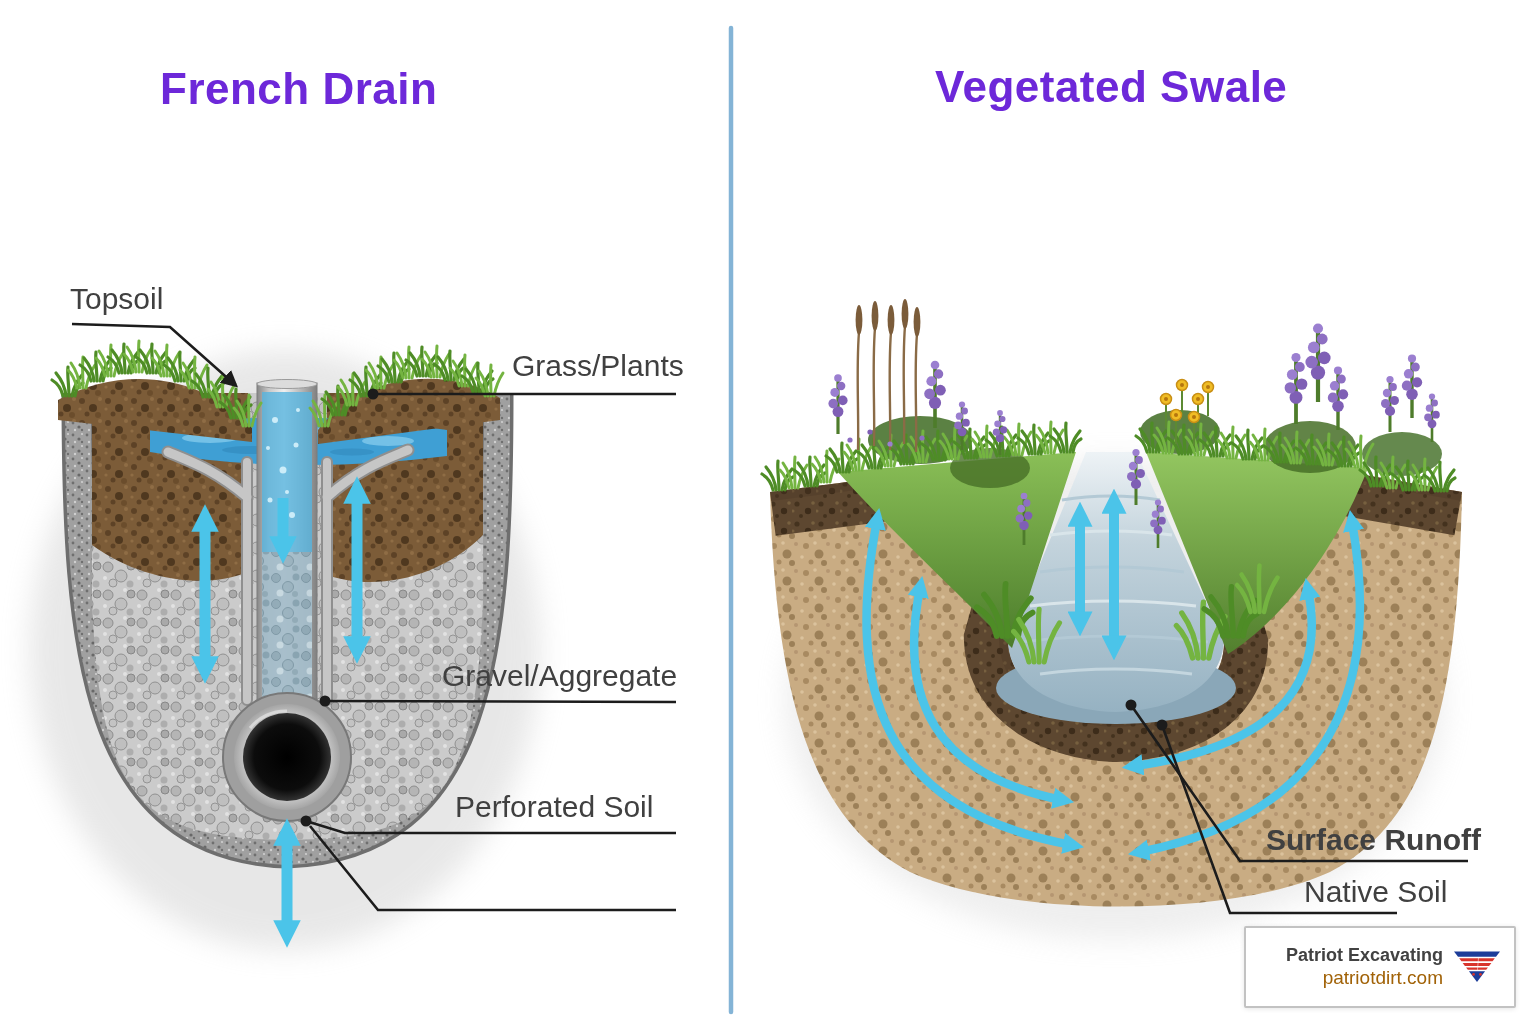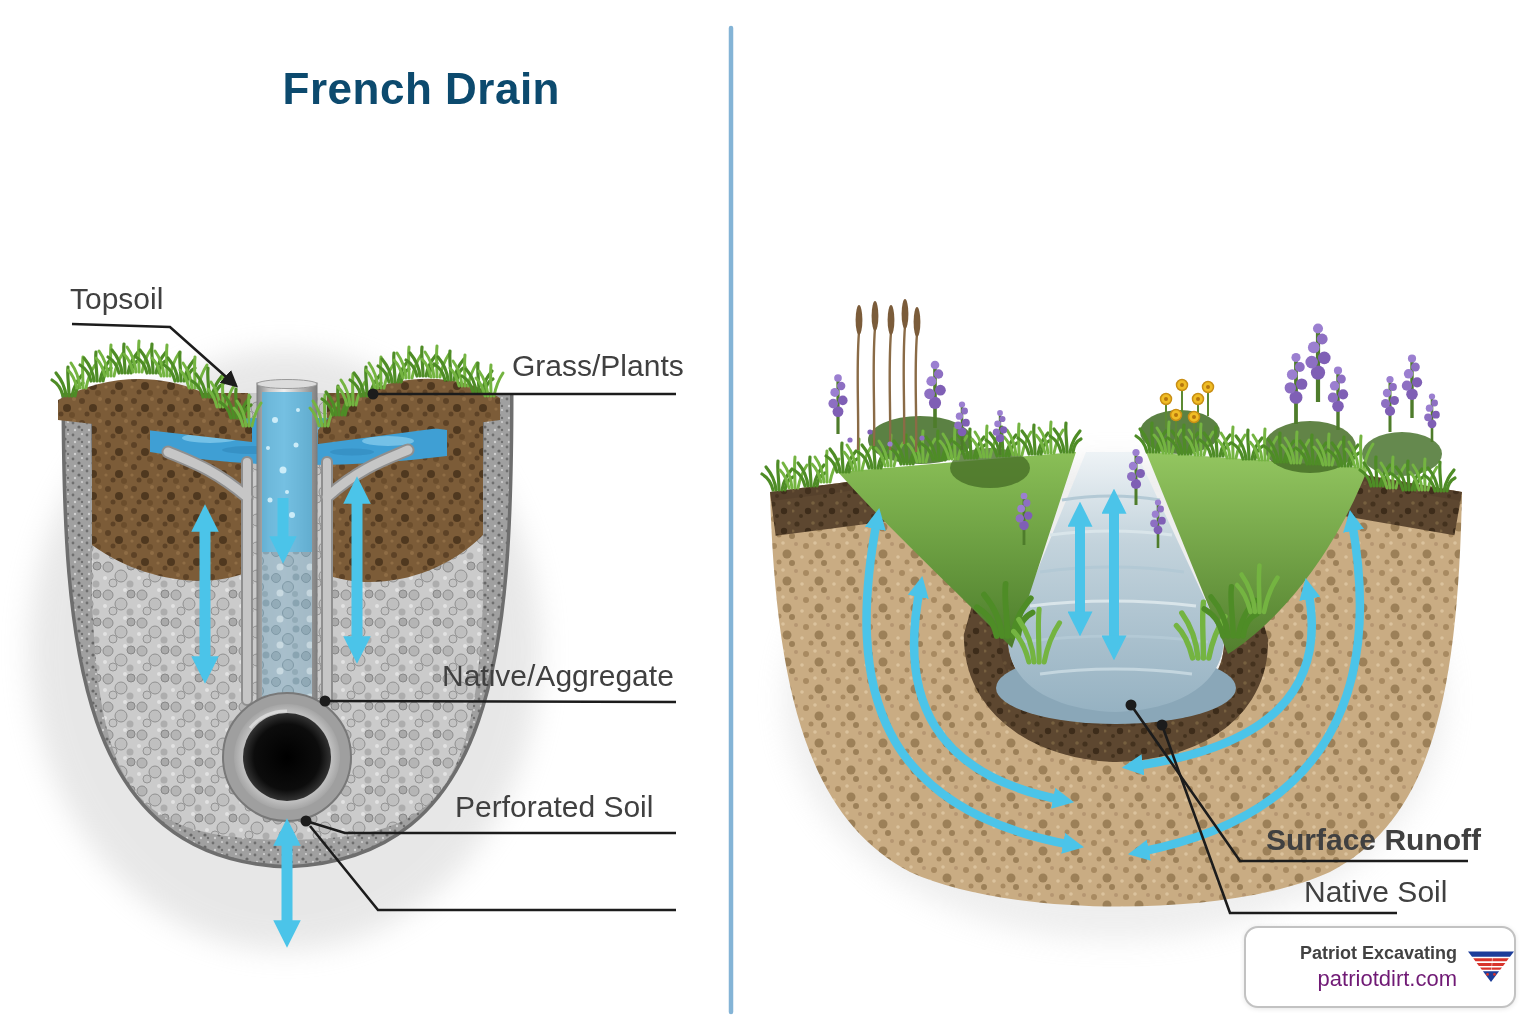--- a/index.html
+++ b/index.html
@@ -1,37 +1,37 @@
 <!DOCTYPE html>
 <html><head>
 <meta charset="utf-8">
 <style>
   html,body{margin:0;padding:0;background:#ffffff;}
   .stage{position:relative;width:1536px;height:1024px;background:#ffffff;overflow:hidden;
          font-family:"Liberation Sans",sans-serif;}
   .art{position:absolute;left:0;top:0;width:1536px;height:1024px;}
-  .title{position:absolute;font-weight:bold;font-size:44px;color:#0c4a6e;text-align:right;
+  .title{position:absolute;font-weight:bold;font-size:44px;color:#6d28d9;text-align:left;
          white-space:nowrap;letter-spacing:.5px;}
   .title-left{left:160px;top:64px;width:400px;}
   .title-right{left:935px;top:62px;width:400px;}
   .lbl{position:absolute;font-size:30px;color:#404040;white-space:nowrap;}
   .lbl-topsoil{left:70px;top:282px;}
   .lbl-grass{left:512px;top:349px;text-align:center;}
   .lbl-gravel{left:442px;top:659px;}
   .lbl-perf{left:455px;top:790px;}
   .lbl-geo{left:442px;top:867px;}
   .lbl-runoff{left:1266px;top:823px;font-weight:bold;}
   .lbl-native{left:1304px;top:875px;}
   .badge{position:absolute;left:1244px;top:926px;width:272px;height:82px;background:#ffffff;
-         border:2px solid #c2c2c2;border-radius:14px;box-sizing:border-box;
+         border:2px solid #c2c2c2;border-radius:2px;box-sizing:border-box;
          box-shadow:0 1px 5px rgba(0,0,0,.10);display:flex;align-items:center;
-         justify-content:flex-end;gap:11px;}
+         justify-content:flex-end;gap:11px;padding-right:14px;}
   .badge-text{display:flex;flex-direction:column;align-items:flex-end;}
   .badge-name{font-size:18px;font-weight:bold;color:#424242;line-height:1.25;}
-  .badge-url{font-size:22px;color:#701a75;line-height:1.25;}
+  .badge-url{font-size:19px;color:#a16207;line-height:1.25;}
   .badge-logo{width:46px;height:33px;flex:0 0 auto;}
 </style>
 </head>
 <body>
 
 <div class="stage">
 
   <svg class="art" viewBox="0 0 1536 1024" xmlns="http://www.w3.org/2000/svg">
     <defs>
 
@@ -408,24 +408,25 @@
         <path d="M1162 725 L1230 913 L1397 913"></path>
         <g fill="#1c1c1c" stroke="none">
           <circle cx="1131" cy="705" r="5.5"></circle>
             <circle cx="1162" cy="725" r="5.5"></circle>
         </g>
       </g>
     </g>
   </svg>
 
   <div class="title title-left">French Drain</div>
+  <div class="title title-right">Vegetated Swale</div>
 
   <div class="lbl lbl-topsoil">Topsoil</div>
   <div class="lbl lbl-grass">Grass/Plants</div>
-  <div class="lbl lbl-gravel">Native/Aggregate</div>
+  <div class="lbl lbl-gravel">Gravel/Aggregate</div>
   <div class="lbl lbl-perf">Perforated Soil</div>
 
   <div class="lbl lbl-runoff">Surface Runoff</div>
   <div class="lbl lbl-native">Native Soil</div>
 
   <div class="badge">
     <div class="badge-text">
       <div class="badge-name">Patriot Excavating</div>
       <div class="badge-url">patriotdirt.com</div>
     </div>

